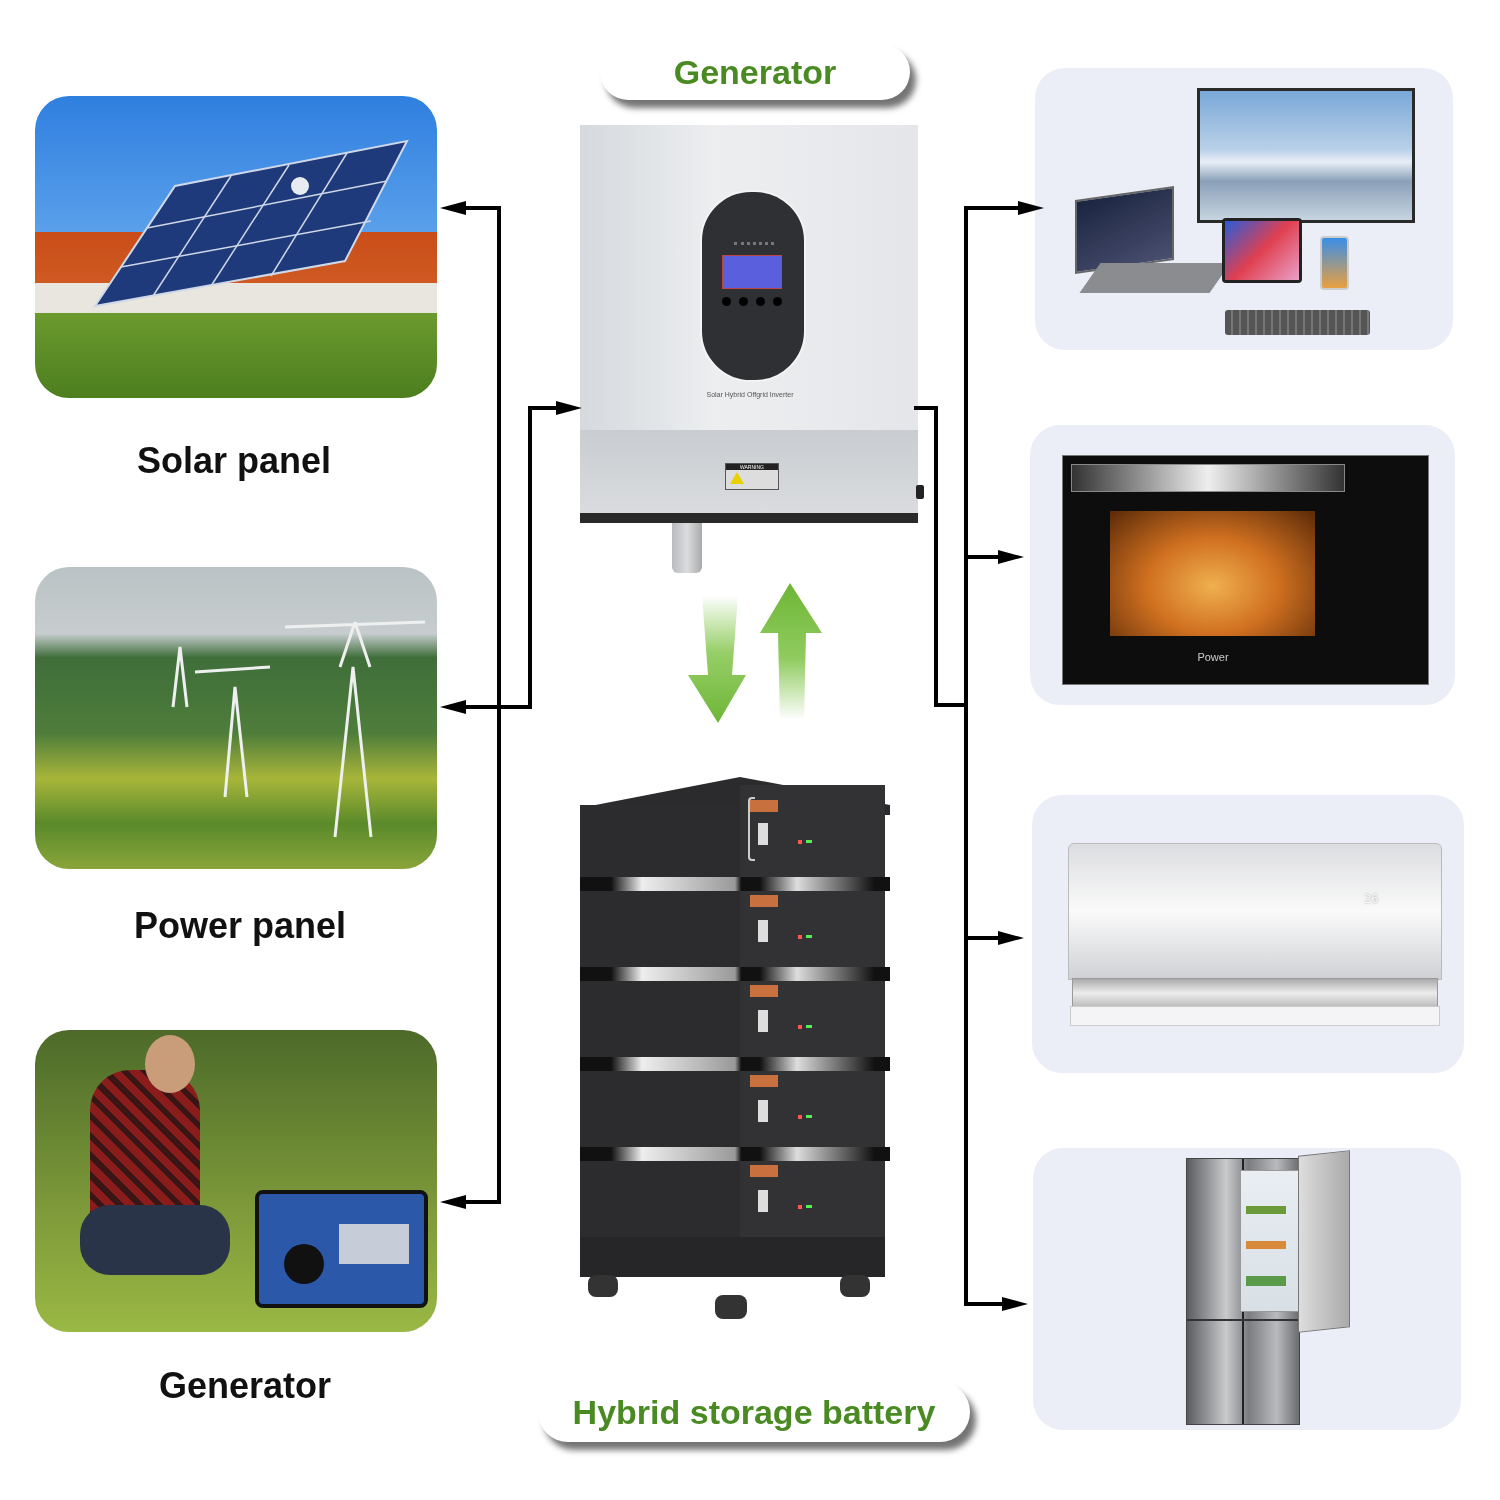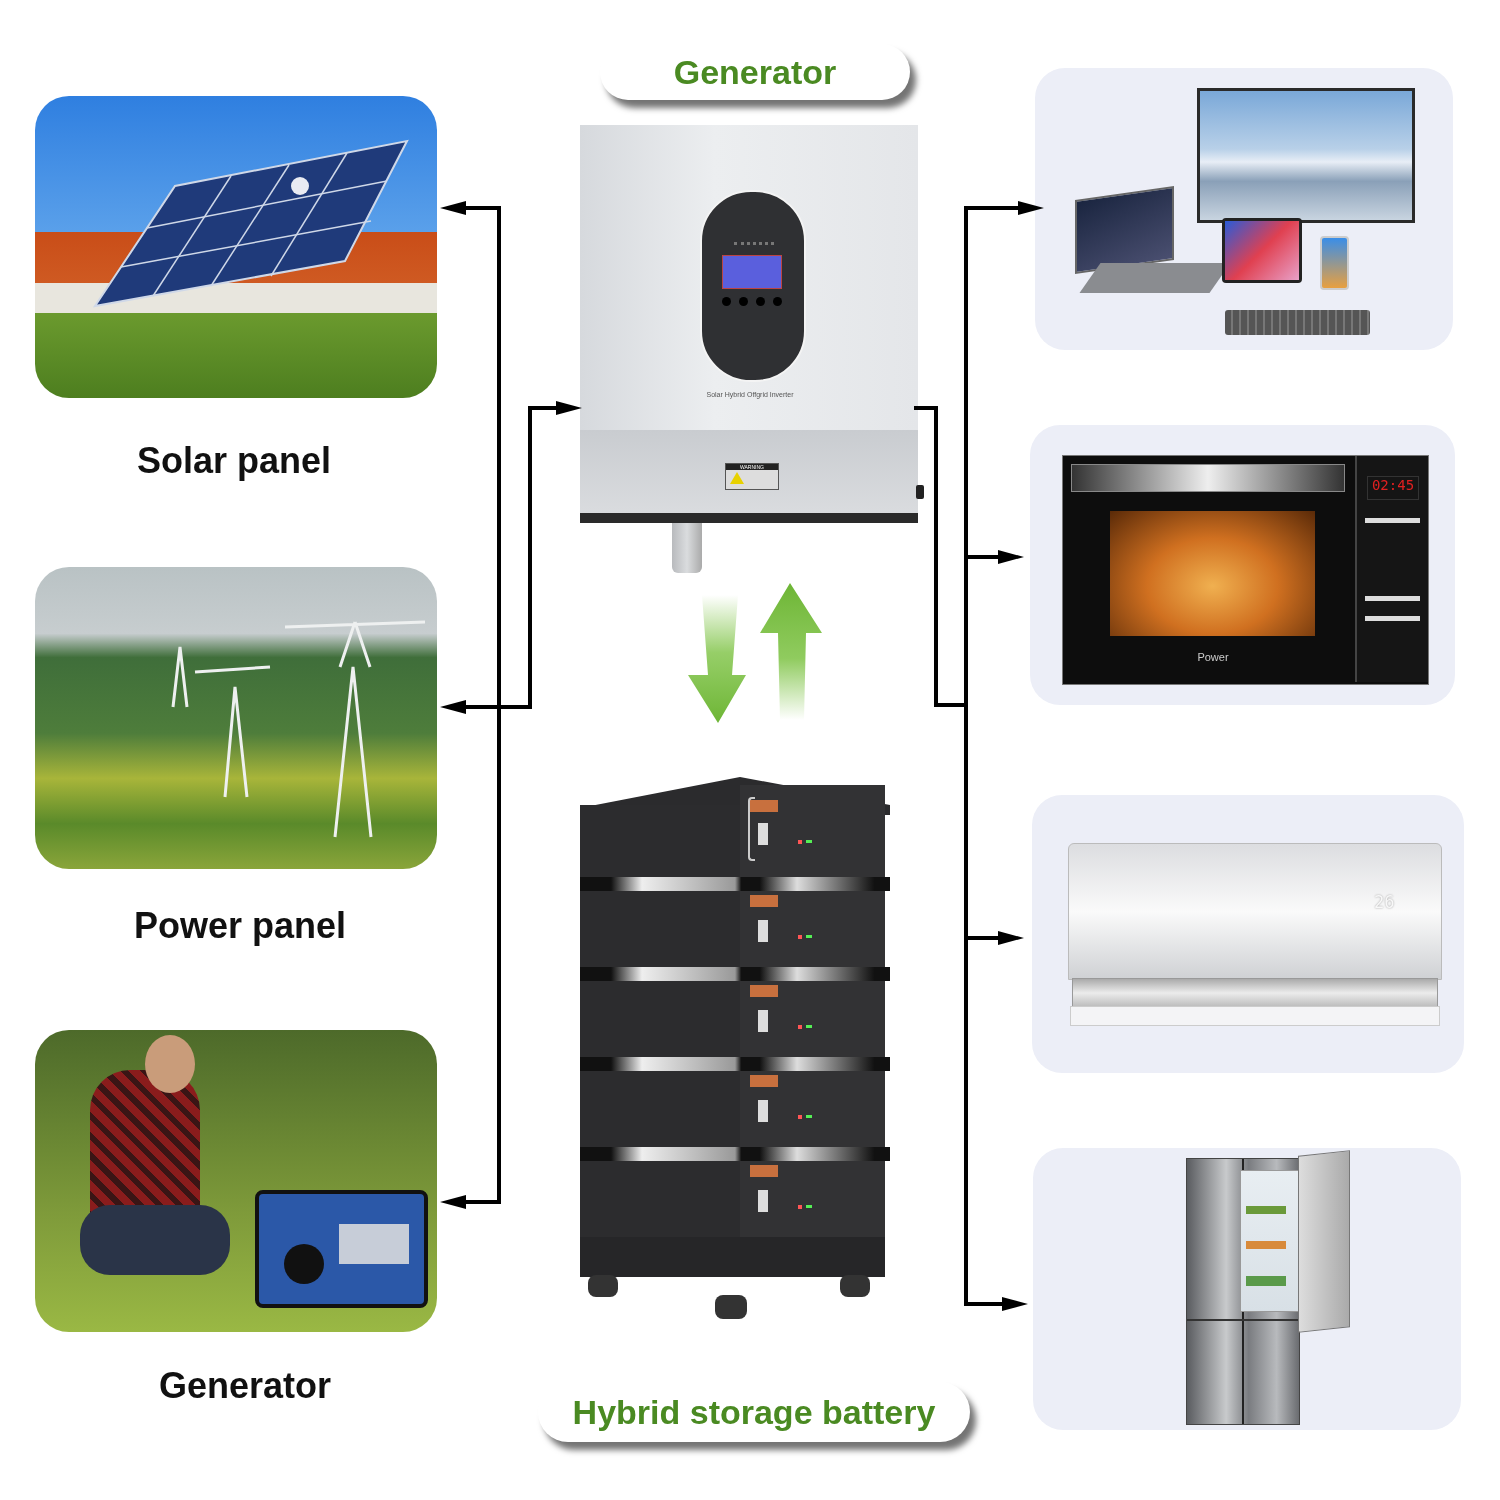--- a/index.html
+++ b/index.html
@@ -192,32 +192,26 @@
   </div>
   <div class="abs" style="left:285px; top:168px; width:25px; height:50px; background:linear-gradient(180deg,#3a8ee8,#e8a040); border:2px solid #ccc; border-radius:4px;"></div>
   <div class="abs" style="left:190px; top:242px; width:145px; height:25px; background:repeating-linear-gradient(90deg,#555 0,#555 6px,#777 6px,#777 8px); border-radius:3px;"></div>
 </div>
 
 <div class="load-card" style="left:1030px; top:425px; width:425px; height:280px;">
   <div class="abs" style="left:32px; top:30px; width:365px; height:228px; background:#0d0d0d; border:1px solid #777;">
     <div class="abs" style="left:8px; top:8px; width:272px; height:26px; background:linear-gradient(90deg,#333,#eee 50%,#333); border:1px solid #888;"></div>
     <div class="abs" style="left:47px; top:55px; width:205px; height:125px; background:radial-gradient(ellipse at 50% 60%,#f0b050 0,#d07020 45%,#5a2a08 100%);"></div>
     <div class="abs" style="left:120px; top:195px; width:60px; font-size:11px; color:#ccc; text-align:center;">Power</div>
-    <div class="abs" style="left:292px; top:0; width:71px; height:226px; background:#151515; border-left:2px solid #444;">
-      <div class="abs" style="left:10px; top:20px; width:50px; height:22px; font-size:14px; color:#e02020; text-align:center; font-family:'DejaVu Sans Mono', monospace; border:1px solid #333;">02:45</div>
-      <div class="abs" style="left:8px; top:62px; width:55px; height:5px; background:#ddd;"></div>
-      <div class="abs" style="left:8px; top:140px; width:55px; height:5px; background:#ddd;"></div>
-      <div class="abs" style="left:8px; top:160px; width:55px; height:5px; background:#ddd;"></div>
-    </div>
   </div>
 </div>
 
 <div class="load-card" style="left:1032px; top:795px; width:432px; height:278px;">
   <div class="abs" style="left:36px; top:48px; width:372px; height:135px; background:linear-gradient(180deg,#dcdde0,#fafafa 50%,#cfd1d4); border-radius:6px 6px 0 0; border:1px solid #bbb;">
-    <div class="abs" style="left:305px; top:48px; width:36px; font-size:17px; color:#f8f8f8; text-shadow:0 0 2px #999; font-family:'DejaVu Sans Mono', monospace;">26</div>
+    <div class="abs" style="left:295px; top:48px; width:36px; font-size:12px; color:#f8f8f8; text-shadow:0 0 2px #999; font-family:'DejaVu Sans Mono', monospace;">26</div>
   </div>
   <div class="abs" style="left:40px; top:183px; width:364px; height:28px; background:linear-gradient(180deg,#aaa,#ececec,#bbb); border:1px solid #999;"></div>
   <div class="abs" style="left:38px; top:211px; width:368px; height:18px; background:#f4f4f6; border:1px solid #ccc;"></div>
 </div>
 
 <div class="load-card" style="left:1033px; top:1148px; width:428px; height:282px;">
   <div class="abs" style="left:153px; top:10px; width:112px; height:265px; background:linear-gradient(90deg,#5a5c60,#c8cacc 35%,#7a7c80 55%,#b8babd 80%,#6a6c70); border:1px solid #444;">
     <div class="abs" style="left:55px; top:0; width:2px; height:265px; background:#222;"></div>
     <div class="abs" style="left:0; top:160px; width:112px; height:2px; background:#333;"></div>
   </div>

